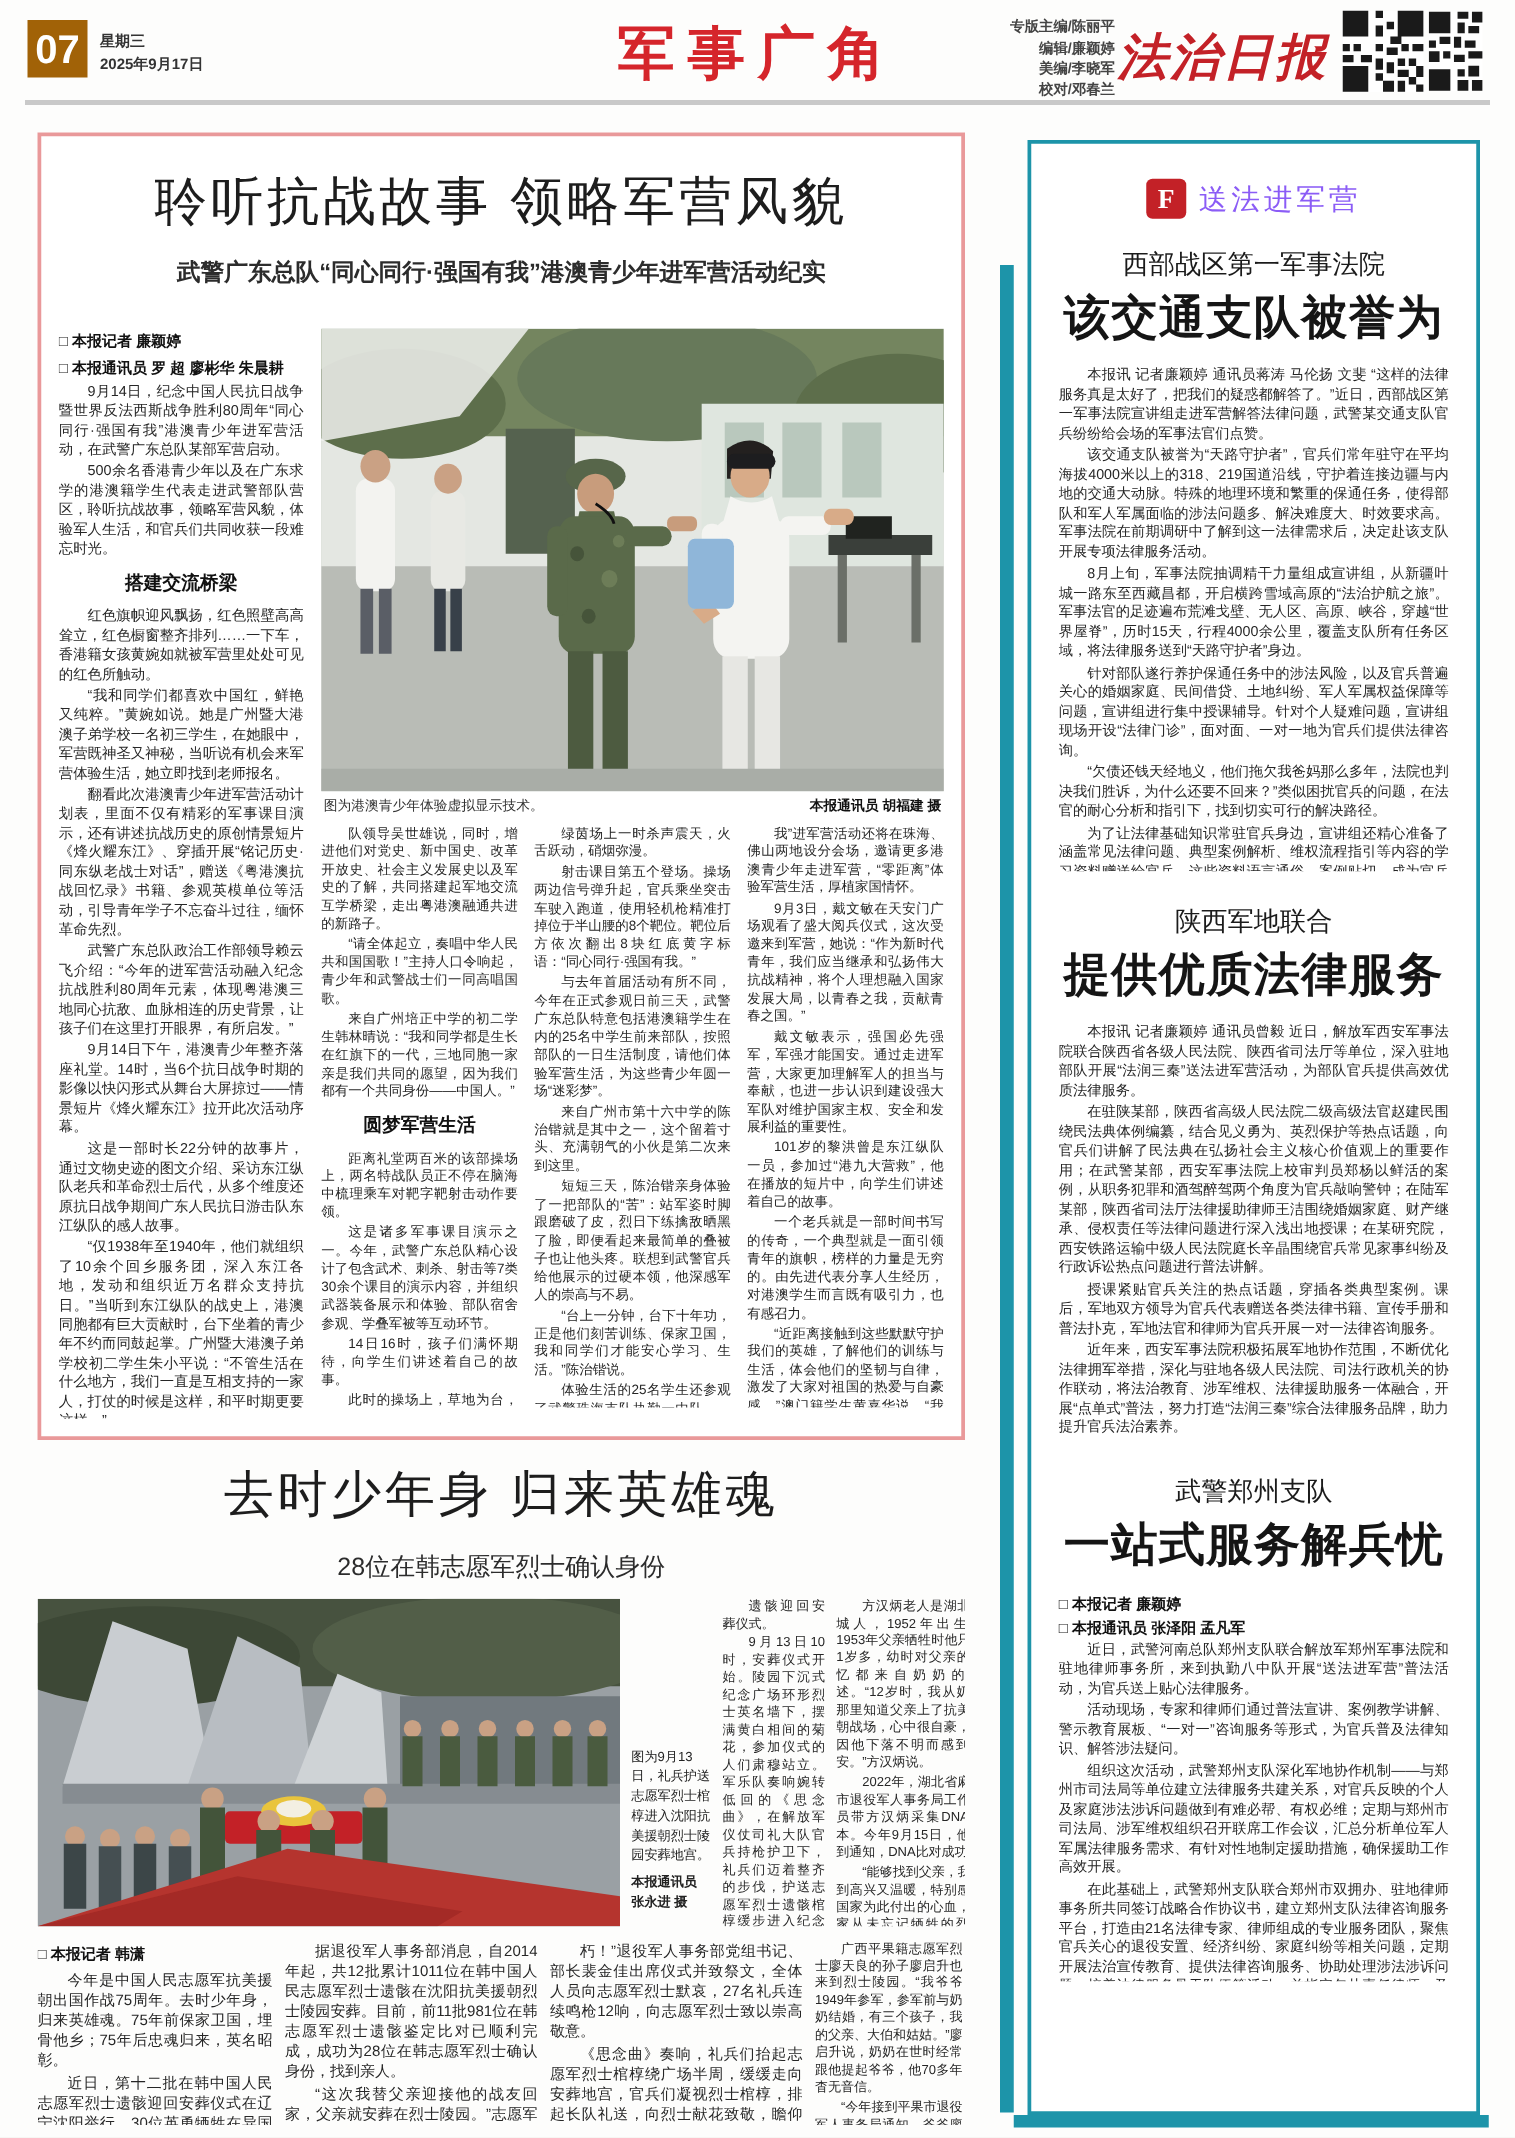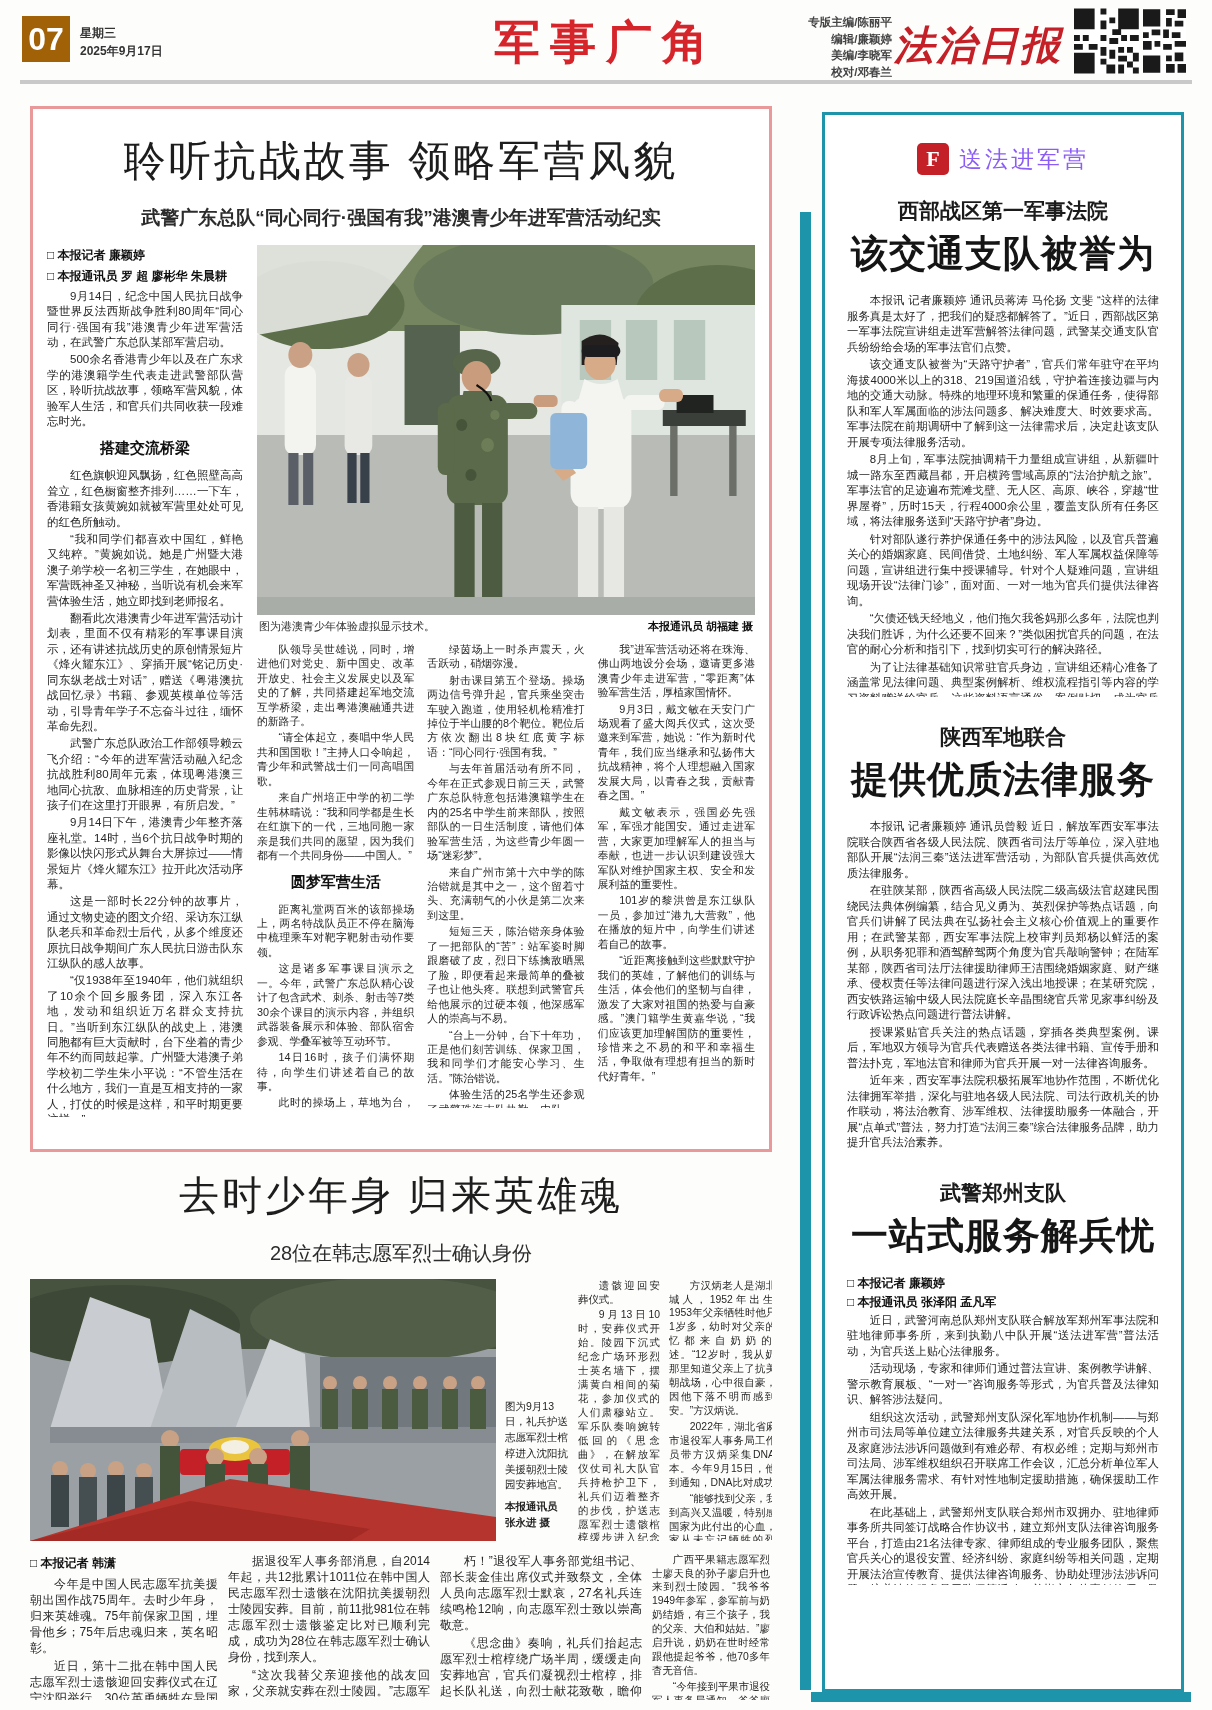--- a/index.html
+++ b/index.html
@@ -14,21 +14,21 @@
     font-size:46px;font-weight:bold;letter-spacing:10px;}
   .credits{position:absolute;right:320px;top:14px;text-align:right;font-size:11.5px;color:#444;line-height:1.45;font-weight:bold;}
   .masthead{position:absolute;right:150px;top:18px;font-family:"Liberation Serif","DejaVu Serif",serif;
     font-style:italic;font-weight:bold;color:#c32127;font-size:40px;letter-spacing:2px;}
   .qr{position:absolute;right:26px;top:8px;width:112px;height:68px;display:flex;gap:4px;}
   .hdr-rule{position:absolute;left:20px;right:20px;top:80px;height:4px;background:#c9c9c9;}
   
   .lead{position:absolute;left:30px;top:106px;width:742px;height:1046px;border:3px solid #e9999a;
     background:#fff;box-sizing:border-box;padding:10px 14px;overflow:hidden;}
   .lead-title{text-align:center;font-size:42px;font-weight:500;letter-spacing:3px;color:#1d1d1d;margin:14px 0 10px;}
-  .lead-sub{text-align:center;font-size:19px;font-weight:bold;color:#2c2c2c;margin-bottom:14px;}
+  .lead-sub{text-align:center;font-size:19px;font-weight:bold;color:#2c2c2c;margin-bottom:32px;}
   .lead-body{display:flex;gap:14px;}
   .lcol1{width:196px;flex:none;height:872px;overflow:hidden;}
   .byline{font-size:12px;font-weight:bold;color:#111;margin:2px 0 4px;}
   .lright{flex:1;min-width:0;}
   .photo1{width:100%;height:370px;display:block;background:#cfd6cd;}
   .caprow{display:flex;justify-content:space-between;align-items:flex-start;margin:4px 2px 8px;}
   .cap{font-size:11px;color:#333;}
   .capcredit{font-size:11px;font-weight:bold;color:#111;}
   .threecol{display:flex;gap:13px;}
   .tcol{flex:1;min-width:0;height:466px;overflow:hidden;}
@@ -53,21 +53,21 @@
   .bcolA .para,.bcolD .para,.bcolD2 .para{font-size:10.4px;}
   
   .rail{position:absolute;left:822px;top:112px;width:362px;height:1580px;border:3px solid #1d94a9;
     background:#fff;box-sizing:border-box;padding:22px 22px;overflow:hidden;}
   .rail-leftbar{position:absolute;left:800px;top:212px;width:11px;height:1478px;background:#1d94a9;}
   .rail-botbar{position:absolute;left:811px;top:1692px;width:380px;height:10px;background:#1d94a9;}
   .tagline{display:flex;align-items:center;justify-content:center;gap:10px;margin:6px 0 22px;}
   .cube{width:32px;height:32px;background:#c32127;border-radius:5px;color:#fff;display:flex;align-items:center;
     justify-content:center;font-family:"Liberation Serif","DejaVu Serif",serif;font-weight:bold;font-size:22px;}
   .taglabel{font-size:23px;color:#8b5cf6;letter-spacing:3px;}
-  .kicker{text-align:center;font-size:21px;font-weight:bold;color:#1b1b1b;margin:4px 0 4px;}
+  .kicker{text-align:center;font-size:21px;font-weight:normal;color:#1b1b1b;margin:4px 0 4px;}
   .rtitle{text-align:center;font-size:37px;font-weight:600;color:#151515;letter-spacing:1px;margin:2px 0 14px;}
   .rbody .para{font-size:11.4px;line-height:1.36;}
   .rbody{overflow:hidden;}
   .rb1{max-height:404px;}
   .rb2{max-height:470px;}
   .rb3{max-height:272px;}
   .rbyline{font-size:12px;font-weight:bold;color:#111;margin:2px 0;}
   .art2{margin-top:26px;}
   .art3{margin-top:26px;}
 </style>
@@ -205,20 +205,21 @@
               <p class="para">来自广州市第十六中学的陈治锴就是其中之一，这个留着寸头、充满朝气的小伙是第二次来到这里。</p>
               <p class="para">短短三天，陈治锴亲身体验了一把部队的“苦”：站军姿时脚跟磨破了皮，烈日下练擒敌晒黑了脸，即便看起来最简单的叠被子也让他头疼。联想到武警官兵给他展示的过硬本领，他深感军人的崇高与不易。</p>
               <p class="para">“台上一分钟，台下十年功，正是他们刻苦训练、保家卫国，我和同学们才能安心学习、生活。”陈治锴说。</p>
               <p class="para">体验生活的25名学生还参观了武警珠海支队执勤一中队——全国典型“红色前哨连”。</p>
             </div>
           <div class="tcol">
               <p class="para">我”进军营活动还将在珠海、佛山两地设分会场，邀请更多港澳青少年走进军营，“零距离”体验军营生活，厚植家国情怀。</p>
               <p class="para">9月3日，戴文敏在天安门广场观看了盛大阅兵仪式，这次受邀来到军营，她说：“作为新时代青年，我们应当继承和弘扬伟大抗战精神，将个人理想融入国家发展大局，以青春之我，贡献青春之国。”</p>
               <p class="para">戴文敏表示，强国必先强军，军强才能国安。通过走进军营，大家更加理解军人的担当与奉献，也进一步认识到建设强大军队对维护国家主权、安全和发展利益的重要性。</p>
               <p class="para">101岁的黎洪曾是东江纵队一员，参加过“港九大营救”，他在播放的短片中，向学生们讲述着自己的故事。</p>
+              <p class="para">一个老兵就是一部时间书写的传奇，一个典型就是一面引领青年的旗帜，榜样的力量是无穷的。由先进代表分享人生经历，对港澳学生而言既有吸引力，也有感召力。</p>
               <p class="para">“近距离接触到这些默默守护我们的英雄，了解他们的训练与生活，体会他们的坚韧与自律，激发了大家对祖国的热爱与自豪感。”澳门籍学生黄嘉华说，“我们应该更加理解国防的重要性，珍惜来之不易的和平和幸福生活，争取做有理想有担当的新时代好青年。”</p>
             </div>
         </div>
       </div>
     </div>
   </div>
 
   <div class="bottom">
     <h1 class="bot-title">去时少年身  归来英雄魂</h1>
     <h2 class="bot-sub">28位在韩志愿军烈士确认身份</h2>

